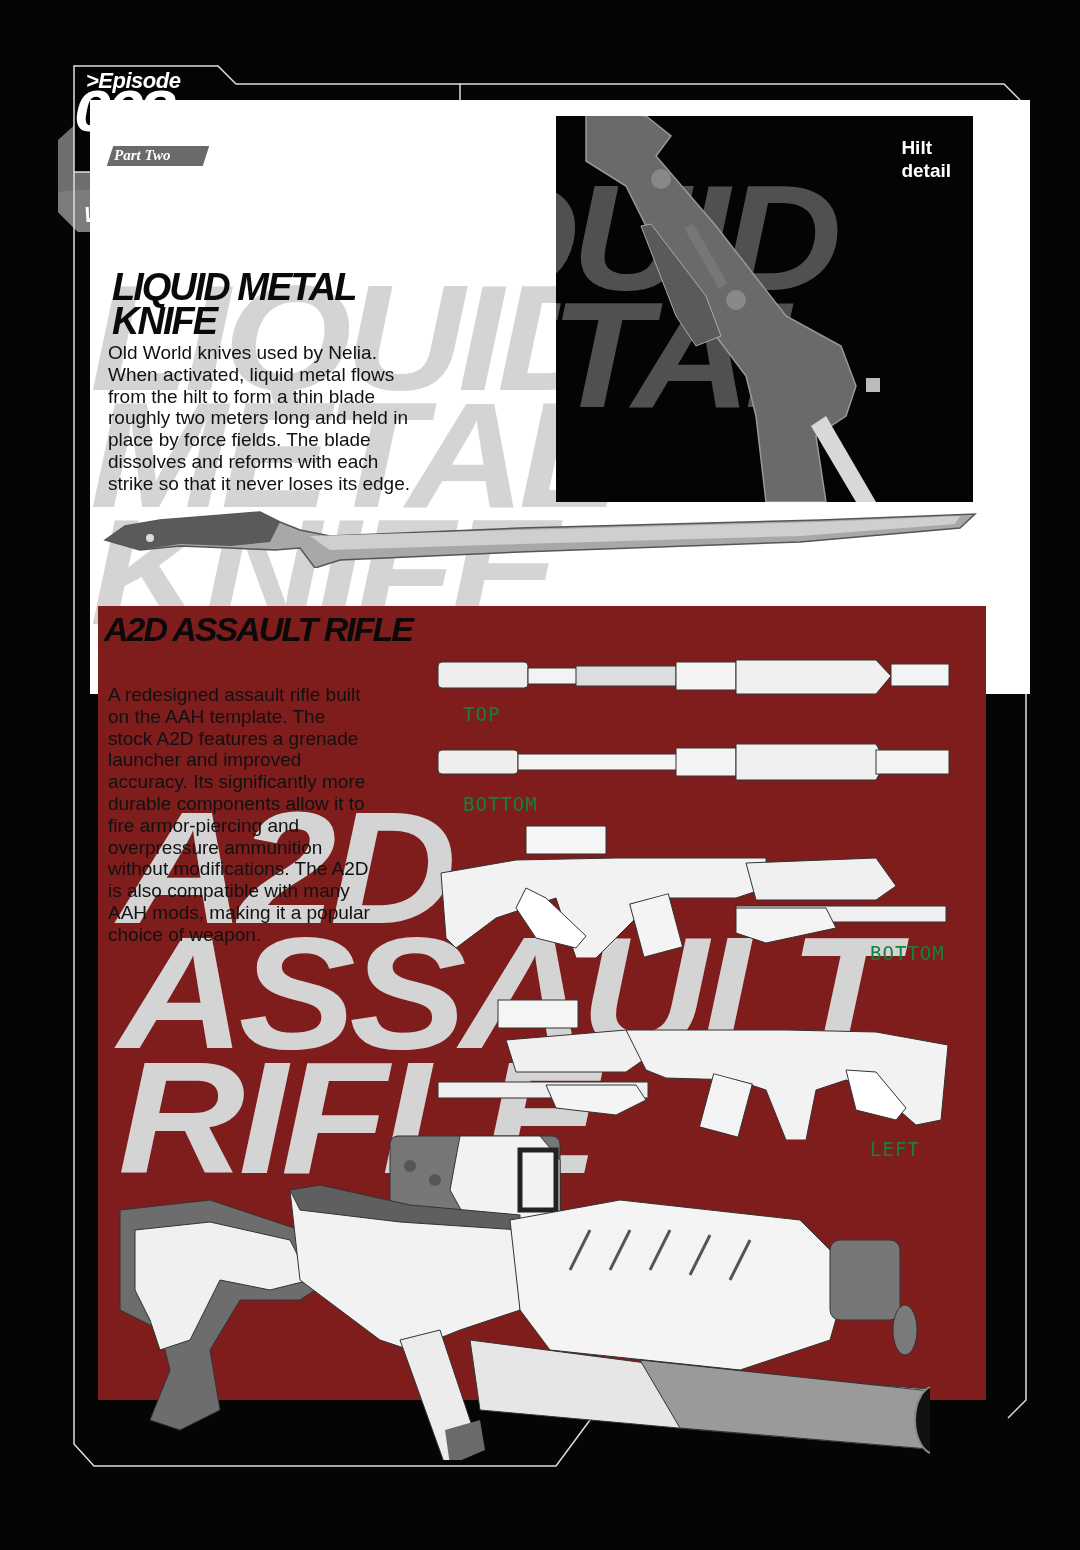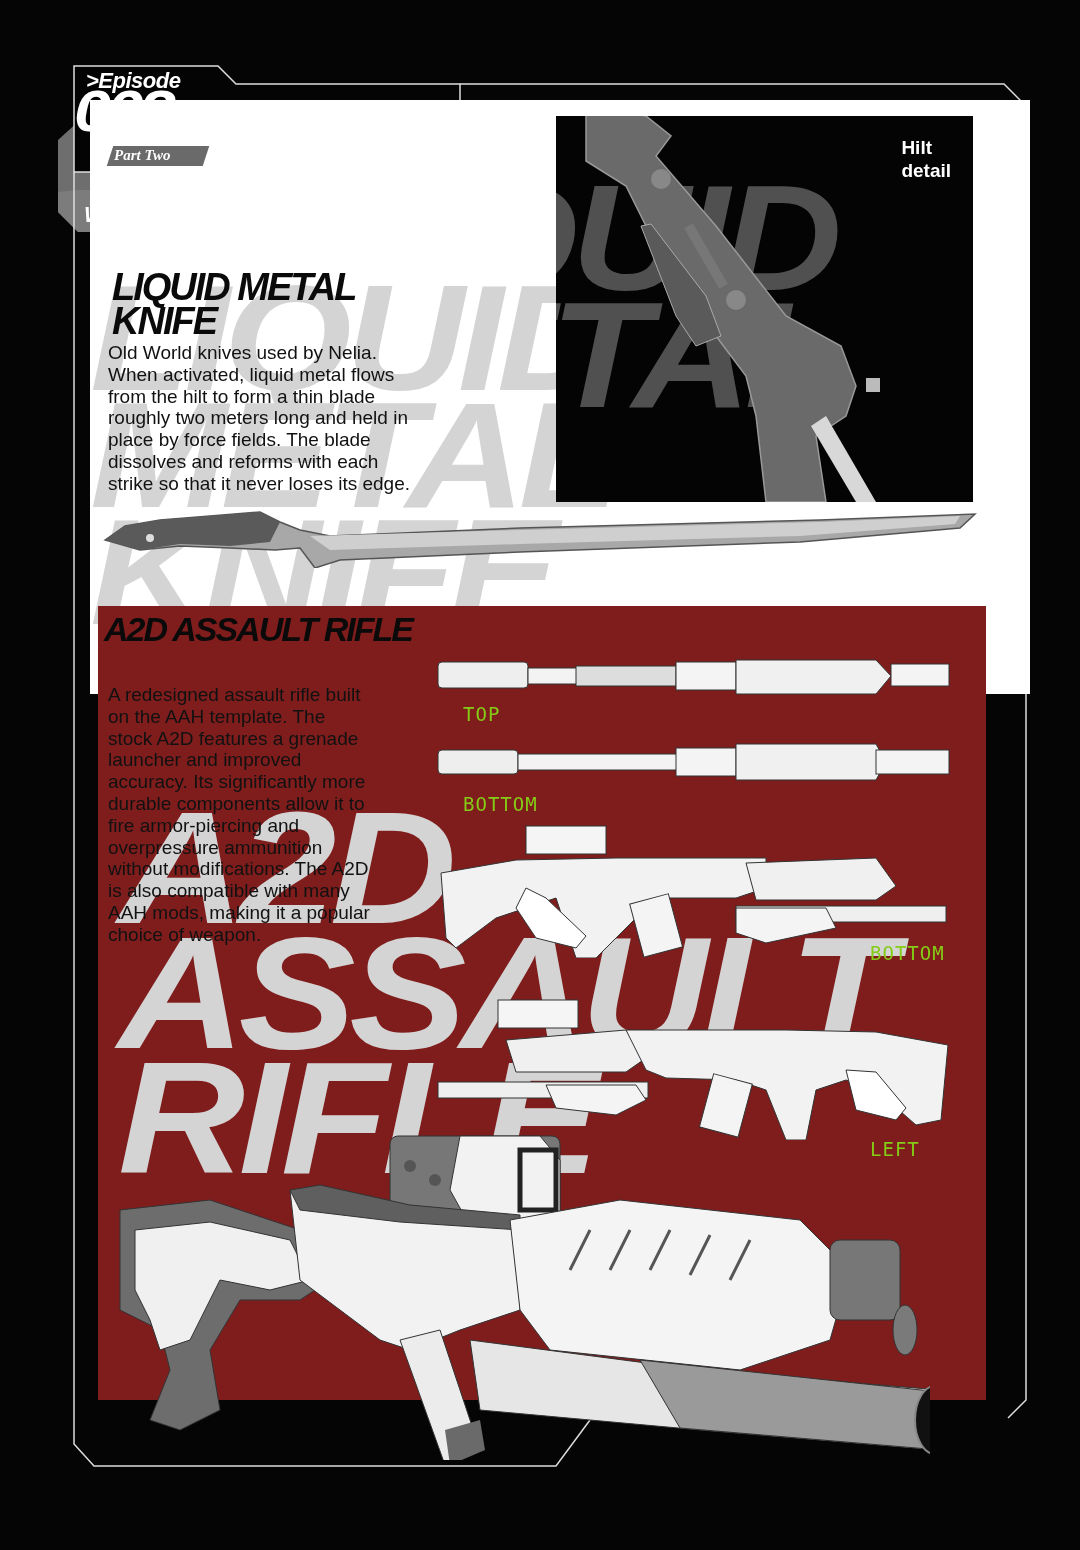--- a/index.html
+++ b/index.html
@@ -58,21 +58,21 @@
       font-family: "Liberation Sans", sans-serif; white-space: pre;
     }
 
     .hilt-box { position: absolute; left: 556px; top: 116px; width: 417px; height: 386px; background: #040404; overflow: hidden; }
     .hilt-caption {
       position: absolute; right: 22px; top: 20px; color: #fff; font-weight: 700;
       font-size: 19px; line-height: 23px; white-space: pre;
     }
     .view-label {
       position: absolute; font-family: "DejaVu Sans Mono", monospace; font-size: 19px;
-      color: #84cc16; letter-spacing: 1px;
+      color: #15803d; letter-spacing: 1px;
     }
   </style>
 </head>
 <body>
 
 <svg class="frame-svg" viewBox="0 0 1080 1550">
 
   <polygon points="58,140 80,120 515,120 515,188 410,188 410,232 78,232 58,212" fill="#6e6e6e"></polygon>
   <polygon points="58,192 78,190 410,190 410,210 398,232 78,232 58,212" fill="#7c7c7c"></polygon>
 

